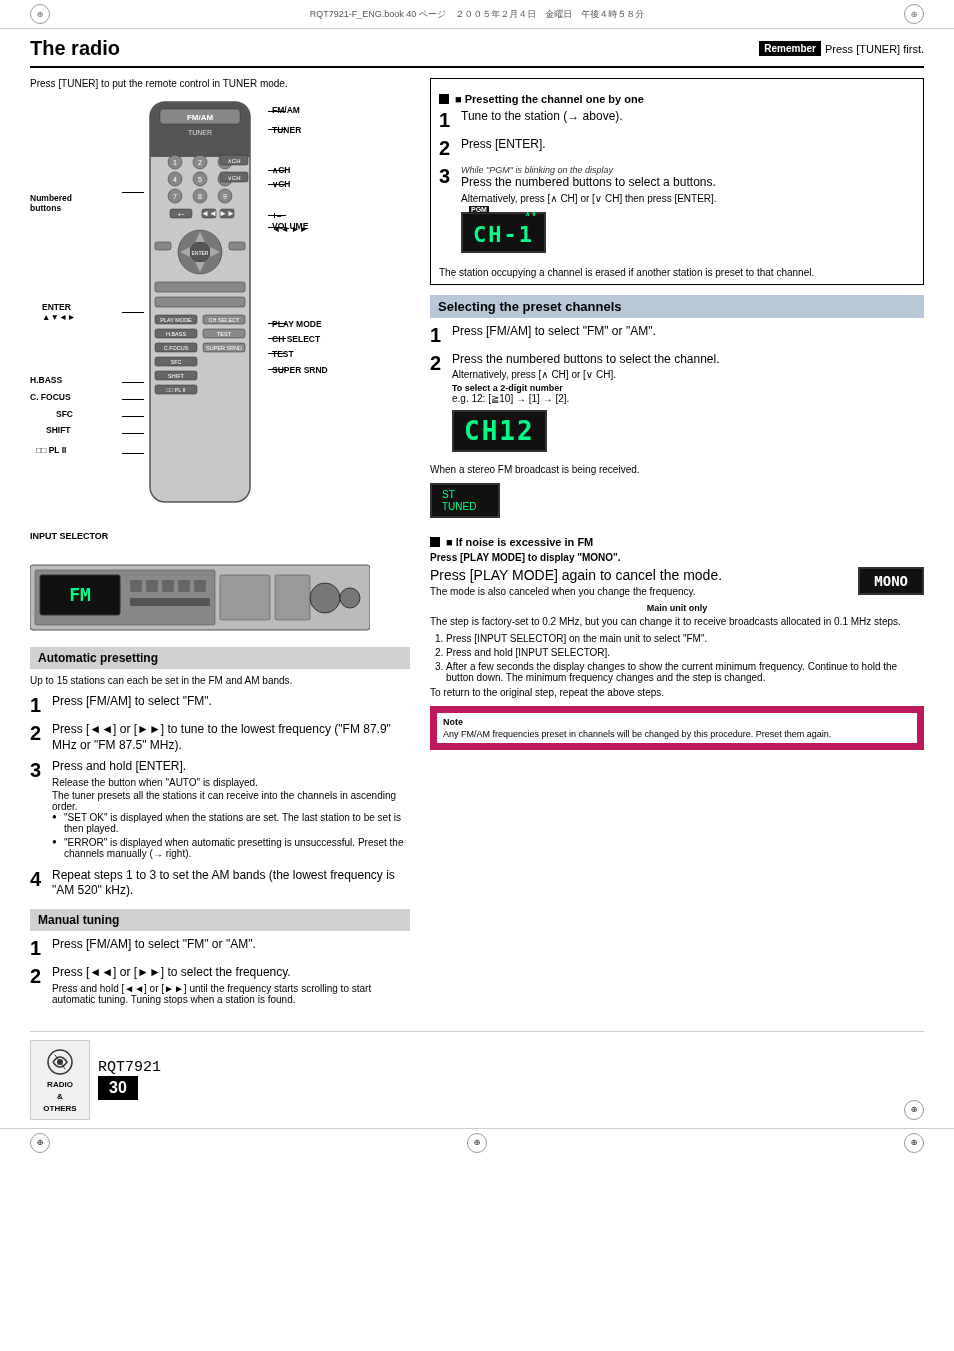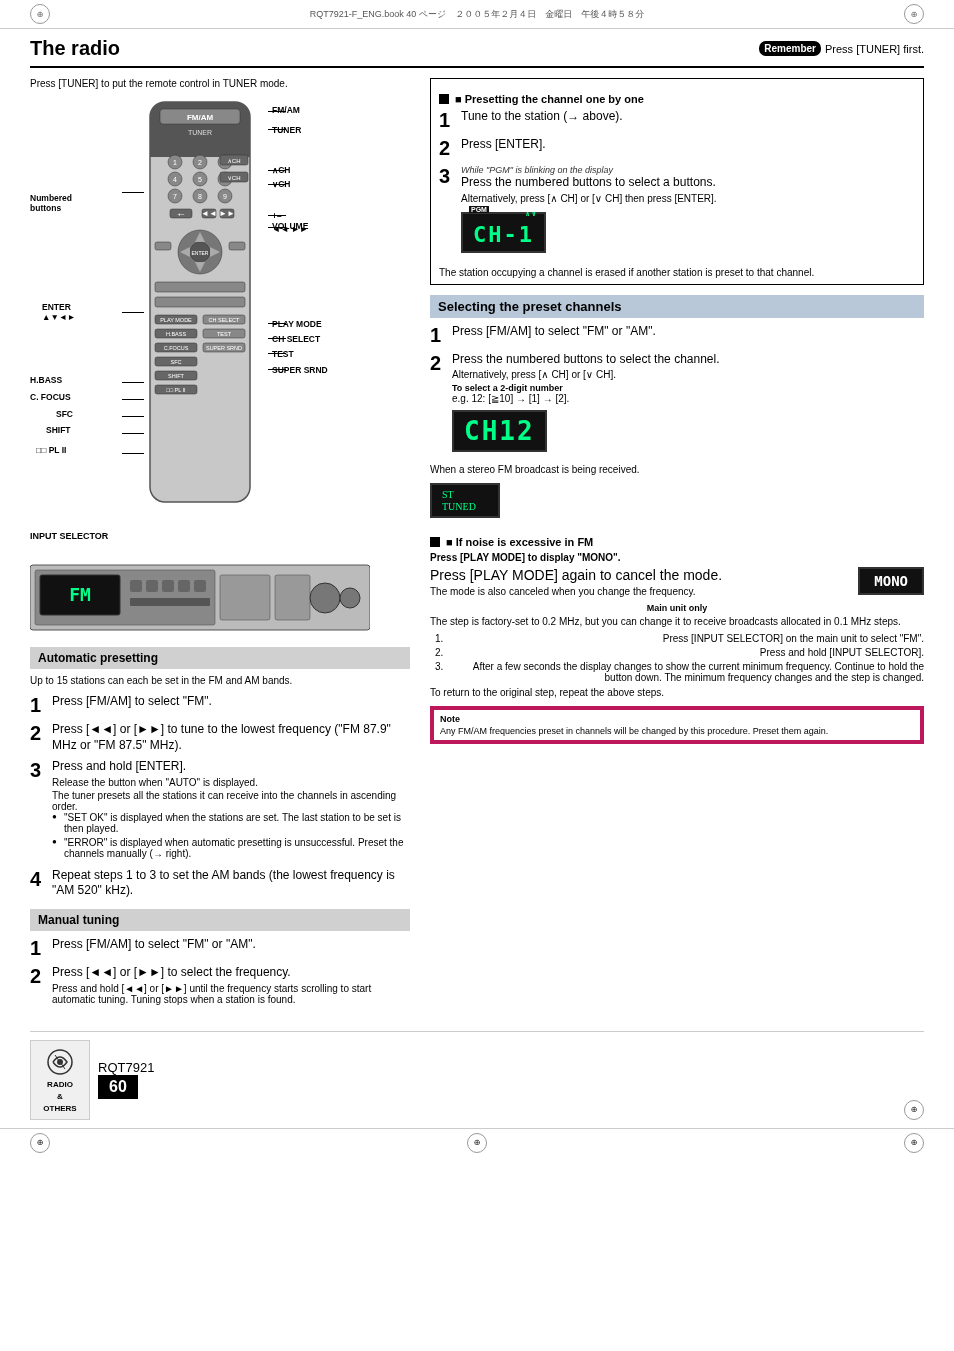--- a/index.html
+++ b/index.html
@@ -56,21 +56,20 @@
       align-items: center;
       gap: 4px;
       font-size: 11px;
     }
     .remember-label {
       background: #000;
       color: #fff;
       padding: 2px 5px;
       font-weight: bold;
       font-size: 10px;
-      border-radius: 7px;
     }
 
     
     .content-columns {
       display: flex;
       gap: 20px;
     }
     .left-column {
       width: 380px;
       flex-shrink: 0;
@@ -158,21 +157,21 @@
     
     .display-indicator {
       display: flex;
       align-items: flex-start;
       gap: 6px;
       margin: 4px 0;
     }
 
     
     .note-section {
-      border: 4px solid #be185d;
+      border: 7px solid #be185d;
       padding: 4px 6px;
       margin-top: 6px;
       font-size: 9px;
     }
     .note-title {
       font-weight: bold;
       font-size: 9px;
     }
 
     
@@ -191,21 +190,20 @@
       flex-shrink: 0;
     }
 
     
     .numbered-list {
       font-size: 10px;
       padding-left: 16px;
     }
     .numbered-list li {
       margin-bottom: 3px;
-      text-align: right;
     }
 
     
     .page-footer {
       display: flex;
       justify-content: space-between;
       align-items: flex-end;
       margin-top: 20px;
       padding: 8px 0;
       border-top: 1px solid #ccc;
@@ -234,21 +232,22 @@
       color: #fff;
       width: 40px;
       height: 24px;
       display: flex;
       align-items: center;
       justify-content: center;
       font-size: 16px;
       font-weight: bold;
     }
     .model-number {
-      font-size: 13px;
+      font-size: 15px;
+      font-family: Liberation Mono, monospace;
     }
 
     
     .bottom-marks {
       display: flex;
       justify-content: space-between;
       padding: 4px 30px;
       border-top: 1px solid #ccc;
     }
 
@@ -271,21 +270,21 @@
       font-weight: bold;
       position: absolute;
       white-space: nowrap;
       text-align: left;
     }
 
     
     .stereo-display {
       background: #111;
       color: #00ff88;
-      font-family: Liberation Serif, serif;
+      font-family: Liberation Sans, sans-serif;
       font-size: 10px;
       padding: 4px 10px;
       display: inline-flex;
       flex-direction: column;
       border: 2px solid #333;
       min-width: 70px;
       gap: 1px;
       justify-content: flex-end;
     }
     .mono-display {
@@ -642,21 +641,21 @@
           <path d="M8 15 Q15 5 22 15 Q15 25 8 15" fill="none" stroke="#333" stroke-width="1.5"></path>
           <circle cx="15" cy="15" r="3" fill="#333"></circle>
           <path d="M10 8 L20 22" stroke="#333" stroke-width="1"></path>
         </svg>
         <span>RADIO</span>
         <span>&amp;</span>
         <span>OTHERS</span>
       </div>
       <div>
         <div class="model-number">RQT7921</div>
-        <div class="page-number-box">60</div>
+        <div class="page-number-box">30</div>
       </div>
     </div>
     <div class="reg-mark">⊕</div>
   </div>
 
 </div>
 
 <div class="bottom-marks">
   <div class="reg-mark">⊕</div>
   <div class="reg-mark">⊕</div>

